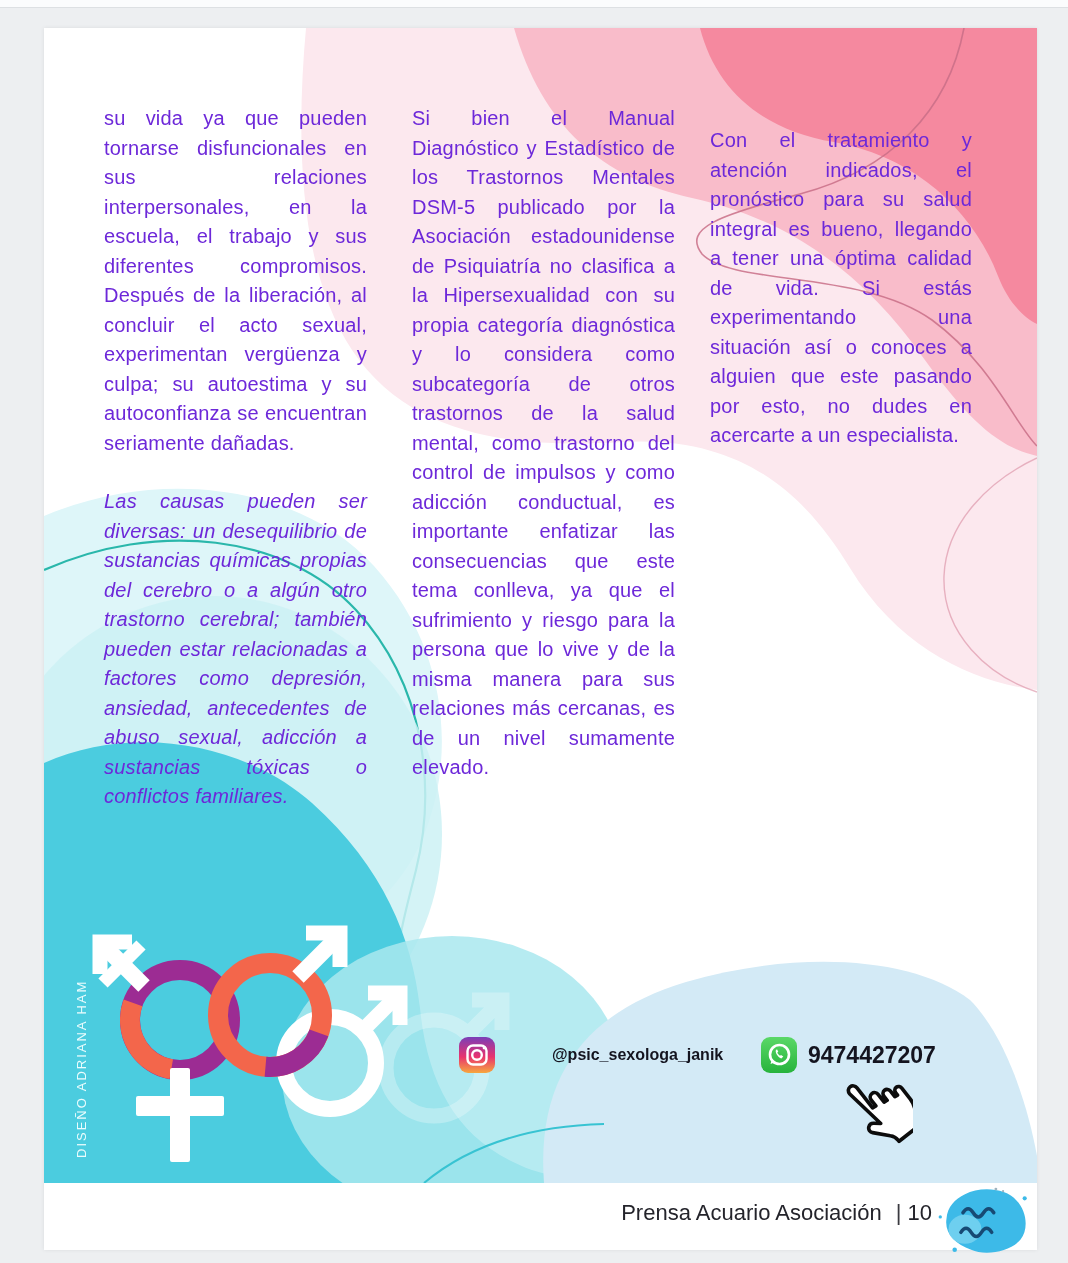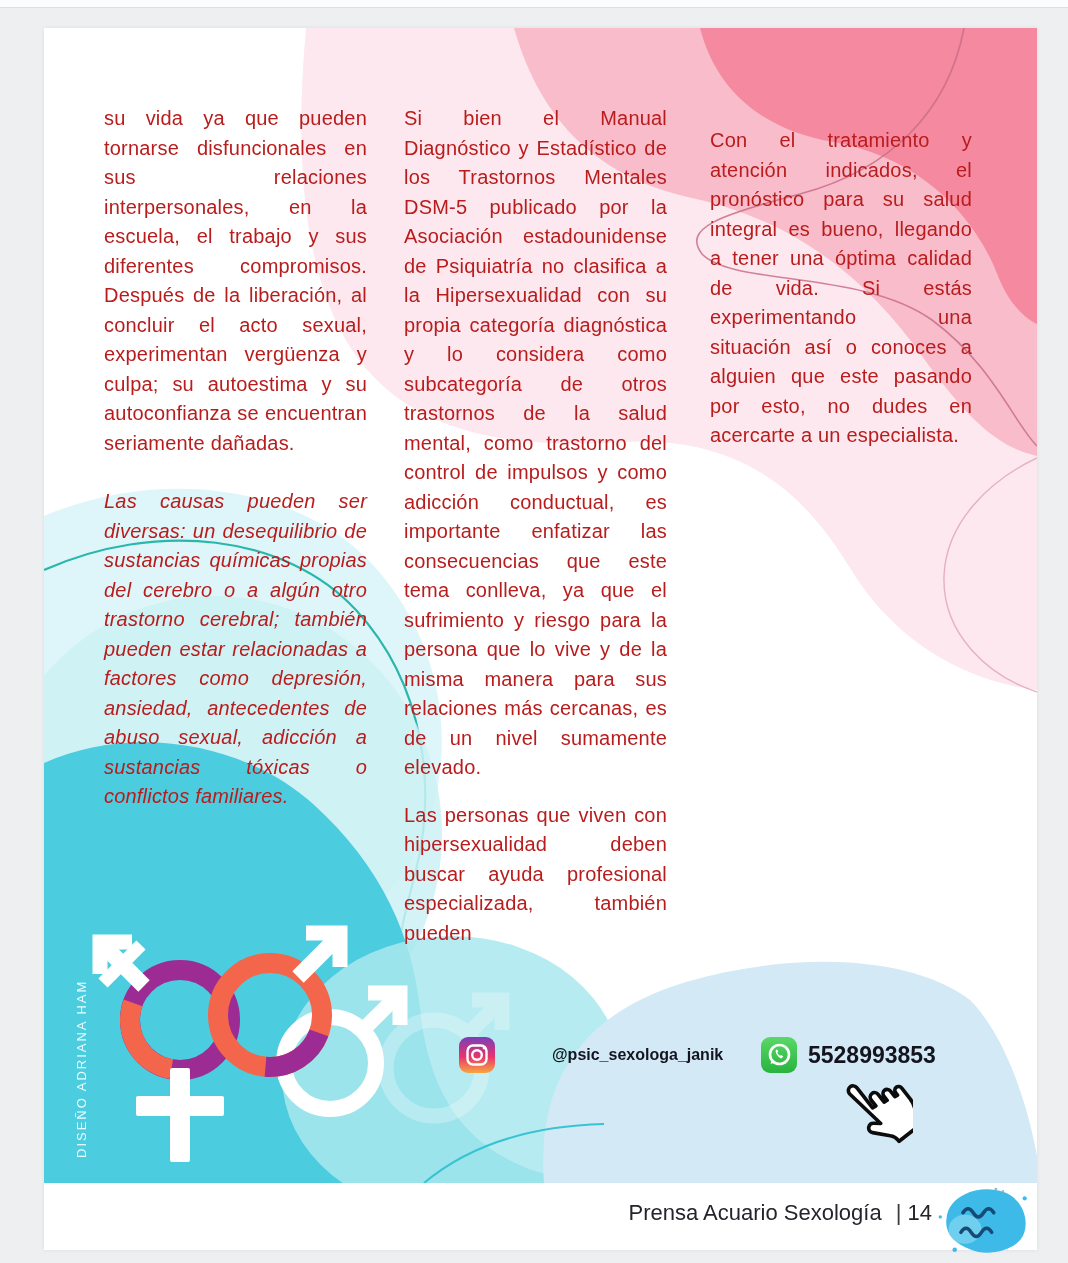--- a/index.html
+++ b/index.html
@@ -1,23 +1,23 @@
 <!DOCTYPE html>
 <html><head>
 <meta charset="utf-8">
 <style>
   html,body{margin:0;padding:0;}
   body{width:1068px;height:1263px;background:#edeff1;font-family:"Liberation Sans","DejaVu Sans",sans-serif;overflow:hidden;position:relative;}
   .top-strip{position:absolute;left:0;top:0;width:1068px;height:7px;background:#fbfcfd;border-bottom:1px solid #dde0e3;}
   .page{position:absolute;left:44px;top:28px;width:993px;height:1222px;background:#ffffff;box-shadow:0 0 4px rgba(0,0,0,.08);}
   .bg-art{position:absolute;left:0;top:0;width:993px;height:1222px;}
-  .col{position:absolute;width:263px;font-size:20px;line-height:29.5px;color:#b91c1c;text-align:justify;letter-spacing:.2px;}
+  .col{position:absolute;width:263px;font-size:20px;line-height:29.5px;color:#6d28d9;text-align:justify;letter-spacing:.2px;}
   .col p{margin:0;}
   .col1{left:60px;top:76px;}
-  .col2{left:360px;top:76px;}
+  .col2{left:368px;top:76px;}
   .col3{left:666px;top:82px;width:262px;}
   .col1 .p2{margin-top:29px;font-style:italic;}
   .col2 .p2{margin-top:18px;}
   .col3 .p2{margin-top:16px;}
   .credit{position:absolute;left:30px;top:1130px;transform:rotate(-90deg);transform-origin:0 0;font-size:13px;letter-spacing:2px;color:#eafcfd;white-space:nowrap;}
   .contact{position:absolute;display:flex;align-items:center;gap:10px;}
   .contact .label{font-weight:bold;color:#14141f;}
   .c-instagram{left:414px;top:1008px;}
   .c-whatsapp{left:716px;top:1008px;}
   .c-web{left:588px;top:1074px;}
@@ -82,21 +82,20 @@
       </g>
     </g>
   </svg>
 
   <div class="col col1">
     <p class="p1">su vida ya que pueden tornarse disfuncionales en sus relaciones interpersonales, en la escuela, el trabajo y sus diferentes compromisos. Después de la liberación, al concluir el acto sexual, experimentan vergüenza y culpa; su autoestima y su autoconfianza se encuentran seriamente dañadas.</p>
     <p class="p2">Las causas pueden ser diversas: un desequilibrio de sustancias químicas propias del cerebro o a algún otro trastorno cerebral; también pueden estar relacionadas a factores como depresión, ansiedad, antecedentes de abuso sexual, adicción a sustancias tóxicas o conflictos familiares.</p>
   </div>
   <div class="col col2">
     <p class="p1">Si bien el Manual Diagnóstico y Estadístico de los Trastornos Mentales DSM-5 publicado por la Asociación estadounidense de Psiquiatría no clasifica a la Hipersexualidad con su propia categoría diagnóstica y lo considera como subcategoría de otros trastornos de la salud mental, como trastorno del control de impulsos y como adicción conductual, es importante enfatizar las consecuencias que este tema conlleva, ya que el sufrimiento y riesgo para la persona que lo vive y de la misma manera para sus relaciones más cercanas, es de un nivel sumamente elevado.</p>
-    <p class="p2">Las personas que viven con hipersexualidad deben buscar ayuda profesional especializada, también pueden</p>
   </div>
   <div class="col col3">
     <p class="p2">Con el tratamiento y atención indicados, el pronóstico para su salud integral es bueno, llegando a tener una óptima calidad de vida. Si estás experimentando una situación así o conoces a alguien que este pasando por esto, no dudes en acercarte a un especialista.</p>
   </div>
 
   <div class="credit">DISEÑO ADRIANA HAM</div>
 
   <div class="contact c-instagram">
     <svg width="38" height="38" viewBox="0 0 38 38">
       <defs>
@@ -120,36 +119,36 @@
         <linearGradient id="wag" x1="0" y1="0" x2="0" y2="1">
           <stop offset="0" stop-color="#5ad867"></stop>
             <stop offset="1" stop-color="#27b33c"></stop>
         </linearGradient>
       </defs>
       <rect x="1" y="1" width="36" height="36" rx="9" fill="url(#wag)"></rect>
       <circle cx="19.5" cy="18.5" r="9.5" fill="none" stroke="#ffffff" stroke-width="2.6"></circle>
       <path d="M 10.5 28 L 15.2 26.2 L 12 23 Z" fill="#ffffff"></path>
       <path d="M15.8 14.2 c-.6 3 2.4 7.2 5.6 8.3 l1.9-1.9 -2.3-1.7 -1 .9 c-1.3-.7-2.3-2-2.7-3.2 l1-.8 -1.3-2.5 z" fill="#ffffff"></path>
     </svg>
-    <span class="label">5528993853</span>
+    <span class="label">9474427207</span>
   </div>
 
 
   <div class="cursor-wrap">
     <svg width="76" height="76" viewBox="0 0 24 24">
       <g transform="rotate(-38 12 12)">
         <path d="M9.2 2.5 c0-.9.7-1.6 1.5-1.6 s1.5.7 1.5 1.6 v8 l1.2.15 V8.3 c0-.8.6-1.5 1.4-1.5 s1.4.7 1.4 1.5 v3 l1.1.15 v-1.6 c0-.8.6-1.4 1.3-1.4 s1.3.6 1.3 1.4 v2.2 l1 .12 v-.9 c0-.7.5-1.3 1.2-1.3 s1.2.6 1.2 1.3 v4.3 c0 1.6-.5 3.1-1.3 4.4 l-.8 1.2 c-.4.7-.7 1.5-.7 2.3 v.5 h-8.2 v-.4 c0-1-.4-2-1.1-2.7 l-3.8-4.2 c-.6-.6-.5-1.6.1-2.1 .6-.5 1.4-.5 2 0 l1.7 1.4 z" fill="#ffffff" stroke="#0c0c0c" stroke-width="1.15" stroke-linejoin="round"></path>
       </g>
     </svg>
   </div>
 
   <div class="footer-strip"></div>
   <div class="footer-text">
-    <span>Prensa Acuario Sexología</span><span class="sep">|</span>
-    <span>14</span>
+    <span>Prensa Acuario Asociación</span><span class="sep">|</span>
+    <span>10</span>
   </div>
   <div class="footer-logo">
     <svg width="98" height="70" viewBox="0 0 95 68">
       <path d="M 30 8 C 45 0 70 2 80 14 C 90 24 92 42 84 52 C 74 64 50 68 36 62 C 20 56 10 46 12 32 C 13 20 20 13 30 8 Z" fill="#3dbae8"></path>
       <ellipse cx="30" cy="42" rx="16" ry="14" fill="#7fd6f2" opacity="0.75"></ellipse>
       <path d="M 28 26 q 5 -8 10 0 t 10 0 t 10 0" fill="none" stroke="#174a74" stroke-width="3.4" stroke-linecap="round"></path>
       <path d="M 26 45 q 5 -8 10 0 t 10 0 t 10 0" fill="none" stroke="#174a74" stroke-width="3.4" stroke-linecap="round"></path>
       <circle cx="88" cy="12" r="2" fill="#3dbae8"></circle>
       <circle cx="20" cy="62" r="2.2" fill="#3dbae8"></circle>
       <circle cx="6" cy="30" r="1.6" fill="#3dbae8"></circle>

